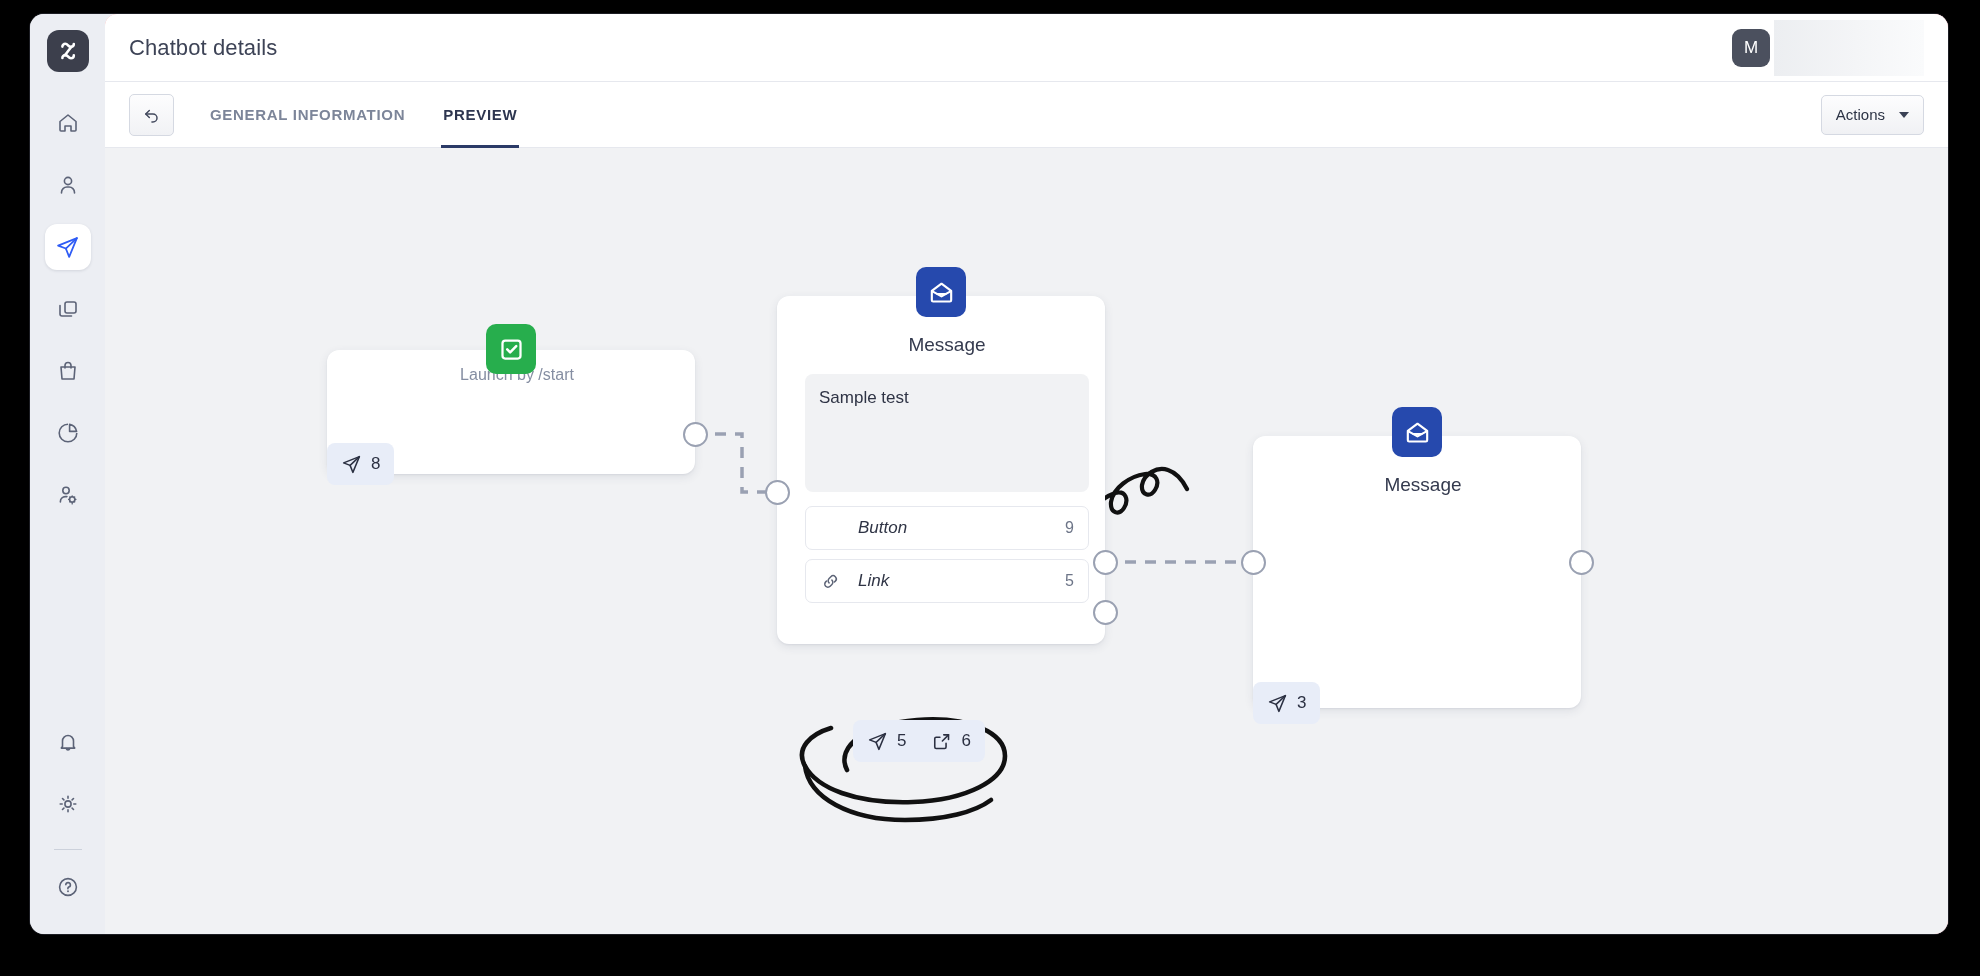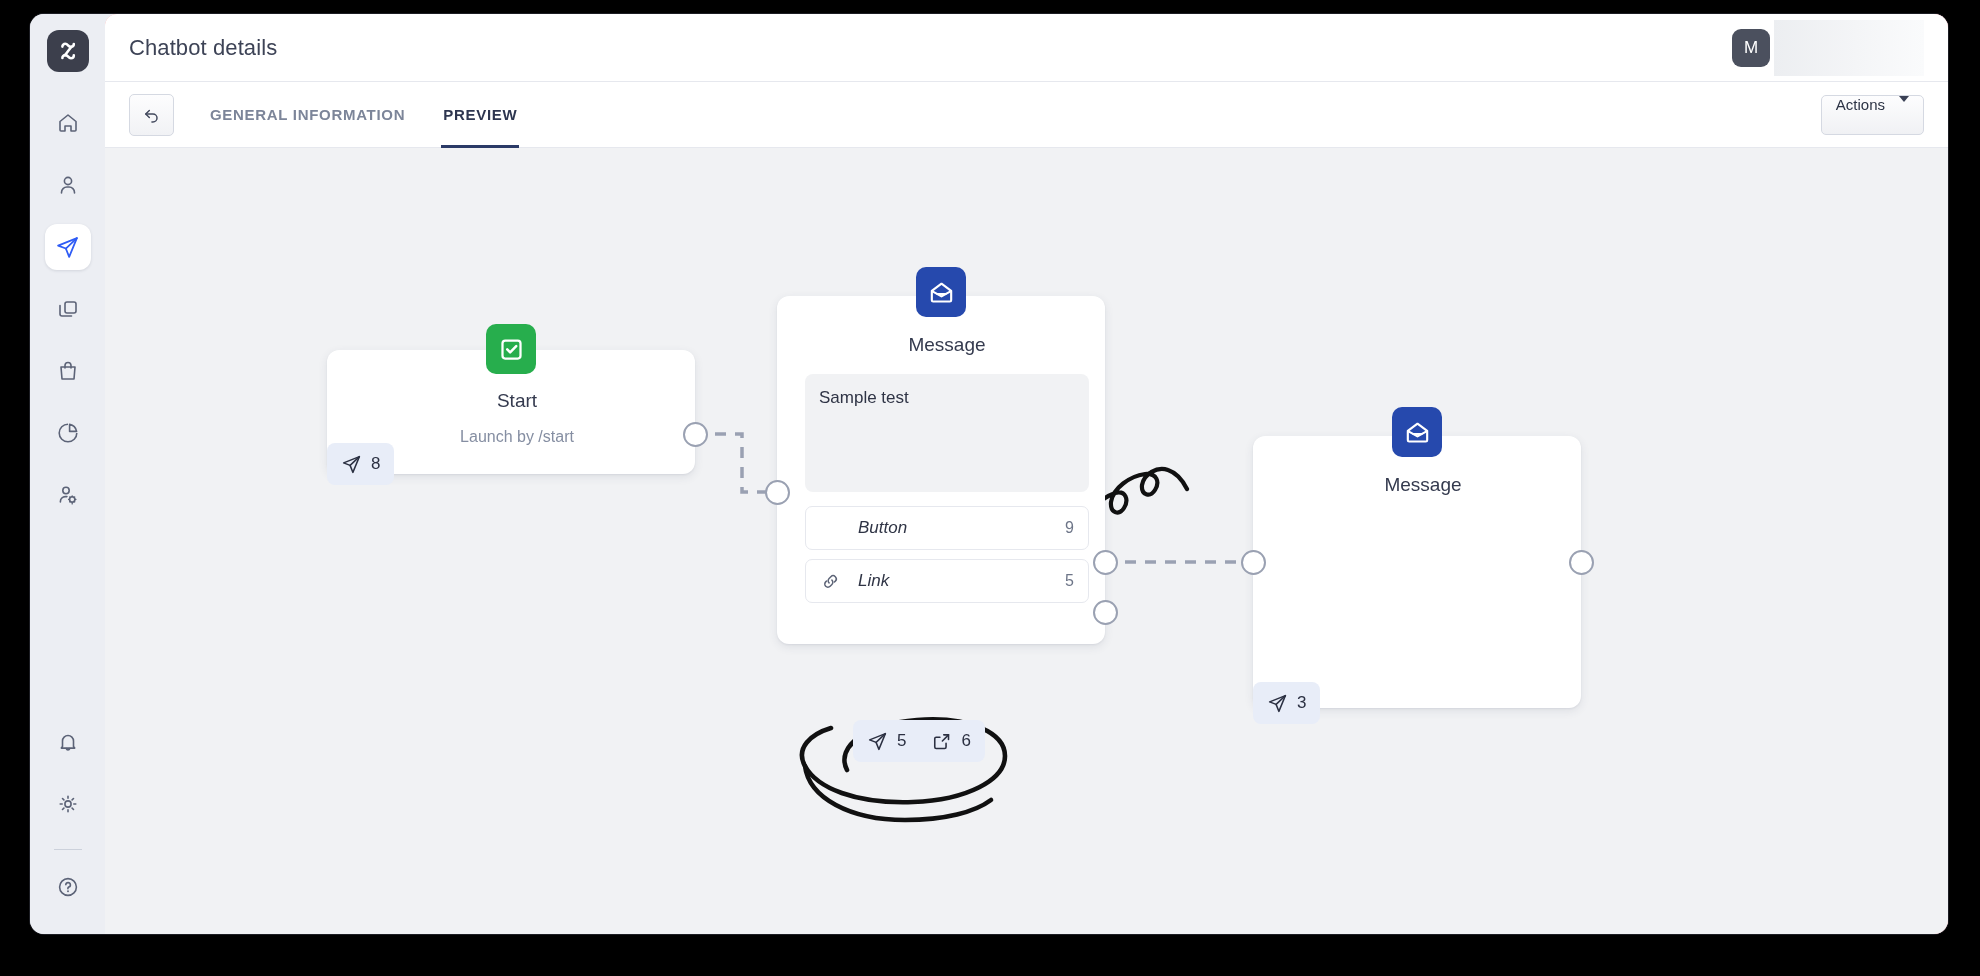--- a/index.html
+++ b/index.html
@@ -144,21 +144,21 @@
     height: 3px;
     background: #2b3a67;
   }
   .actions-btn {
     margin-left: auto;
     min-width: 100px;
     height: 40px;
     border: 1px solid #d5d9e2;
     border-radius: 5px;
     background: linear-gradient(180deg,#fdfdfe,#f0f1f4);
-    display: flex; align-items: flex-start; gap: 14px;
+    display: flex; align-items: center; gap: 14px;
     padding: 0 14px;
     font-size: 15px;
     color: #2c3345;
     cursor: pointer;
   }
   .caret {
     width: 0; height: 0;
     border-left: 5px solid transparent;
     border-right: 5px solid transparent;
     border-top: 6px solid #3a4155;
@@ -407,21 +407,20 @@
         </g>
       </svg>
 
       <div class="node" style="left:222px; top:202px; width:368px; height:124px;">
         <div class="node-icon green" style="top:-26px;">
           <svg width="27" height="27" viewBox="0 0 24 24" fill="none">
             <rect x="4" y="4" width="16" height="16" rx="2.4" stroke="#fff" stroke-width="2"></rect>
             <path d="M8.2 11.9l2.6 2.7 5.4-5.6" stroke="#fff" stroke-width="2.2" stroke-linecap="round" stroke-linejoin="round"></path>
           </svg>
         </div>
-        <div class="node-title" style="margin-top:40px;">Start</div>
         <div class="node-sub">Launch by /start</div>
       </div>
       <div class="port" style="left:578px; top:274px;"></div>
       <div class="badge" style="left:222px; top:295px;">
         <span class="grp">
           <svg width="21" height="21" viewBox="0 0 24 24" fill="none">
             <path d="M21 3 3 10.2l7.4 2.8L13.6 21z" stroke="#2b3042" stroke-width="1.7" stroke-linejoin="round" fill="none"></path>
             <path d="M21 3 10.4 13" stroke="#2b3042" stroke-width="1.7" stroke-linecap="round"></path>
           </svg>
           <span>8</span>

